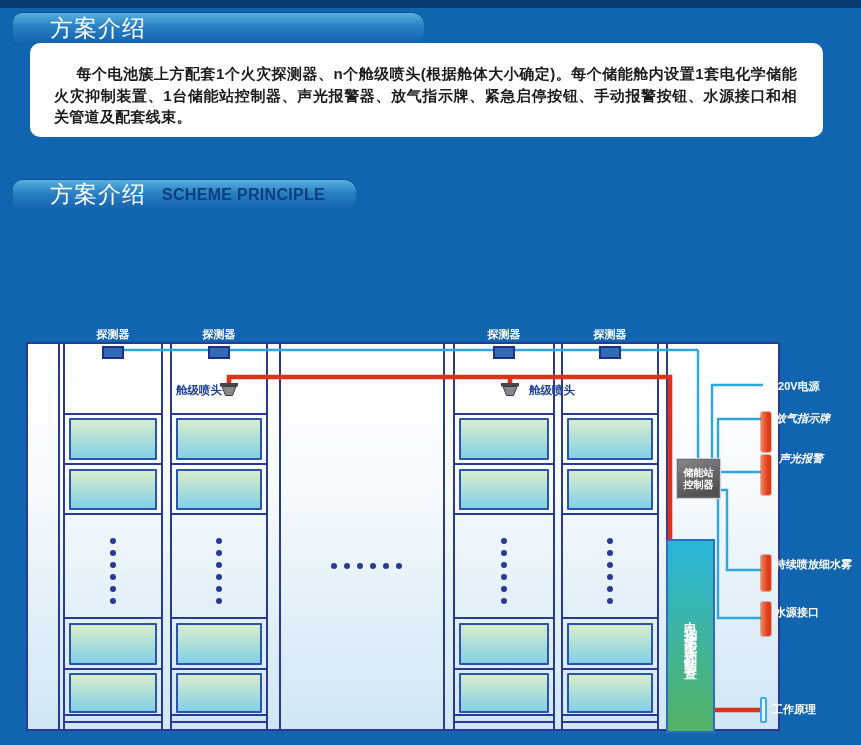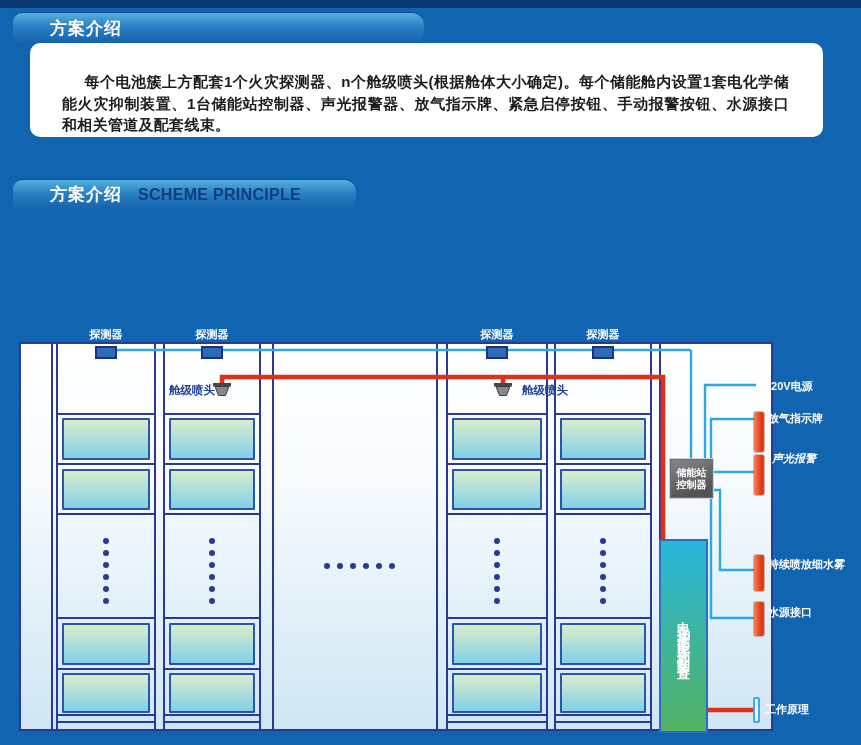--- a/index.html
+++ b/index.html
@@ -5,28 +5,28 @@
   html,body{margin:0;padding:0;}
   body{font-family:"Liberation Sans","DejaVu Sans",sans-serif;}
   #page{position:relative;width:861px;height:745px;background:var(--bg,#1164b0);overflow:hidden;}
   #top-strip{position:absolute;left:0;top:0;width:861px;height:8px;background:var(--strip,#0a3a74);}
 
   
   .tab{position:absolute;height:30px;border-radius:9px 12px 12px 0;
        background:linear-gradient(180deg,#55b1de 0%,#2a80c2 45%,#1563ae 100%);
        display:flex;align-items:center;padding-left:37px;gap:16px;box-sizing:border-box;
        box-shadow:0 -1px 0 rgba(8,40,90,.35);}
-  .tab-zh{color:#ffffff;font-size:17px;font-weight:bold;letter-spacing:1px;white-space:nowrap;}
+  .tab-zh{color:#ffffff;font-size:23px;font-weight:normal;letter-spacing:1px;white-space:nowrap;}
   .tab-en{color:#0d3e7e;font-size:16px;font-weight:bold;letter-spacing:.3px;white-space:nowrap;}
   .card{position:absolute;background:#ffffff;border-radius:10px;box-sizing:border-box;}
-  .body-text{margin:8px;padding:20px 26px 0 24px;font-size:15px;line-height:21.5px;font-weight:bold;
+  .body-text{margin:0;padding:20px 26px 0 24px;font-size:15px;line-height:21.5px;font-weight:bold;
              color:#1c1c1c;text-align:justify;text-indent:1.5em;letter-spacing:.3px;word-break:break-all;}
 
   
-  #diagram{position:absolute;left:19px;top:342px;width:754px;height:389px;box-sizing:border-box;
+  #diagram{position:absolute;left:26px;top:342px;width:754px;height:389px;box-sizing:border-box;
            border:2px solid var(--navy,#2a3a94);
            background:linear-gradient(180deg,#ffffff 0%,#f7fbfe 35%,#cfe6f4 100%);}
   .rack{position:absolute;top:0;bottom:0;box-sizing:border-box;
         border-left:2px solid var(--navy,#2a3a94);border-right:2px solid var(--navy,#2a3a94);}
   .shelf{position:absolute;left:0;right:0;height:2px;background:var(--navy,#2a3a94);}
   .module{position:absolute;left:4px;right:4px;box-sizing:border-box;border:2px solid #2a55a8;border-radius:1px;
           background:linear-gradient(180deg,var(--module-top,#d9edcb) 0%,var(--module-bottom,#82d0e8) 100%);}
   .dot{position:absolute;width:6px;height:6px;border-radius:50%;background:var(--navy,#2a3a94);}
   .wall-line{position:absolute;top:0;bottom:0;width:2px;background:var(--navy,#2a3a94);}
 
@@ -203,19 +203,19 @@
     </div>
 
     <div class="alarmbar" style="top:68px;height:40px;"></div>
     <div class="alarmbar" style="top:111px;height:40px;"></div>
     <div class="alarmbar" style="top:211px;height:36px;"></div>
     <div class="alarmbar" style="top:258px;height:34px;"></div>
 
     <div class="water-bracket"></div>
 
     <div class="rightlabel" style="left:744px;top:35px;">220V电源</div>
-    <div class="rightlabel" style="left:747px;top:67px;">放气指示牌</div>
+    <div class="rightlabel" style="left:747px;top:67px;font-style:italic;">放气指示牌</div>
     <div class="rightlabel" style="left:751px;top:107px;font-style:italic;">声光报警</div>
     <div class="rightlabel" style="left:747px;top:213px;">持续喷放细水雾</div>
     <div class="rightlabel" style="left:747px;top:261px;">水源接口</div>
     <div class="rightlabel" style="left:744px;top:358px;">工作原理</div>
   </div>
 </div>
 
 </body></html>

